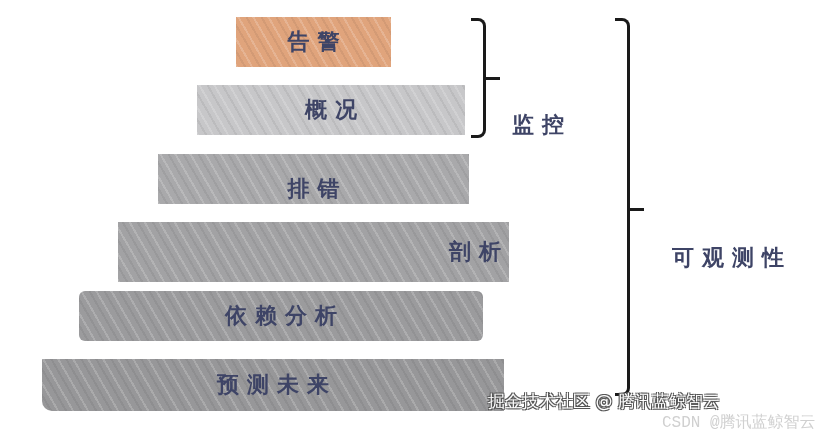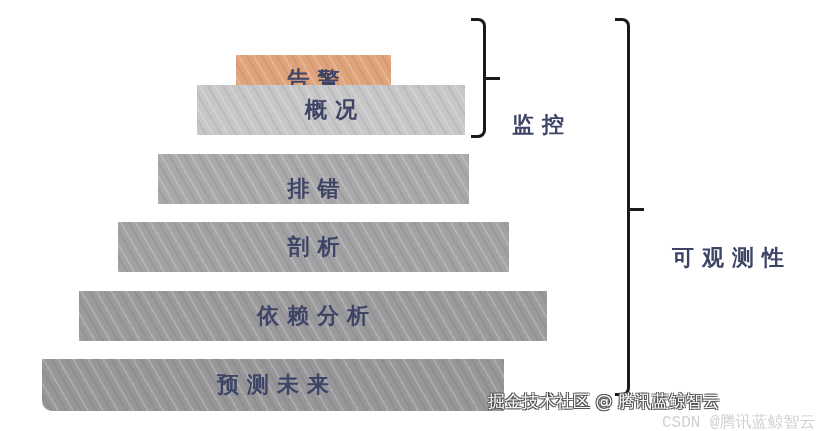--- a/index.html
+++ b/index.html
@@ -18,33 +18,33 @@
   .tick { position:absolute; height:3px; background:#1a1a1a; }
   .label { position:absolute; color:#3e4466; font-weight:bold; font-size:22px; letter-spacing:8px;margin-top:40px; }
   .watermark { position:absolute; color:#ffffff; font-size:17px;
                text-shadow: 1px 1px 0 #555, -1px -1px 0 #555, 1px -1px 0 #555, -1px 1px 0 #555; }
   .watermark2 { position:absolute; color:#d0d0d0; font-size:16px;font-family:Liberation Mono, monospace; }
 </style>
 </head>
 <body>
 
 <div>
-  <div class="bar" style="left:236px; top:17px; width:155px; height:50px; background-color:#e0a47c;margin-top:38px;">
+  <div class="bar" style="left:236px; top:17px; width:155px; height:50px; background-color:#e0a47c;">
     <span>告警</span>
   </div>
   <div class="bar" style="left:197px; top:85px; width:268px; height:50px; background-color:#c7c7c9;">
     <span>概况</span>
   </div>
   <div class="bar" style="left:158px; top:154px; width:311px; height:50px; background-color:#a9a9ab;align-items:flex-end;">
     <span>排错</span>
   </div>
-  <div class="bar" style="left:118px; top:222px; width:391px; height:50px; background-color:#a2a2a4;">
+  <div class="bar" style="left:118px; top:222px; width:391px; height:60px; background-color:#a2a2a4;justify-content:flex-end;">
     <span>剖析</span>
   </div>
-  <div class="bar" style="left:79px; top:291px; width:468px; height:50px; background-color:#9b9b9d;">
+  <div class="bar" style="left:79px; top:291px; width:404px; height:50px; background-color:#9b9b9d;border-radius:6px;">
     <span>依赖分析</span>
   </div>
   <div class="bar" style="left:42px; top:359px; width:462px; height:52px; background-color:#979799; border-bottom-left-radius:10px;">
     <span>预测未来</span>
   </div>
 </div>
 
 <div>
   <div class="brace" style="left:471px; top:18px; width:12px; height:114px; border-radius:0 8px 8px 0;"></div>
   <div class="tick" style="left:486px; top:77px; width:14px;"></div>

